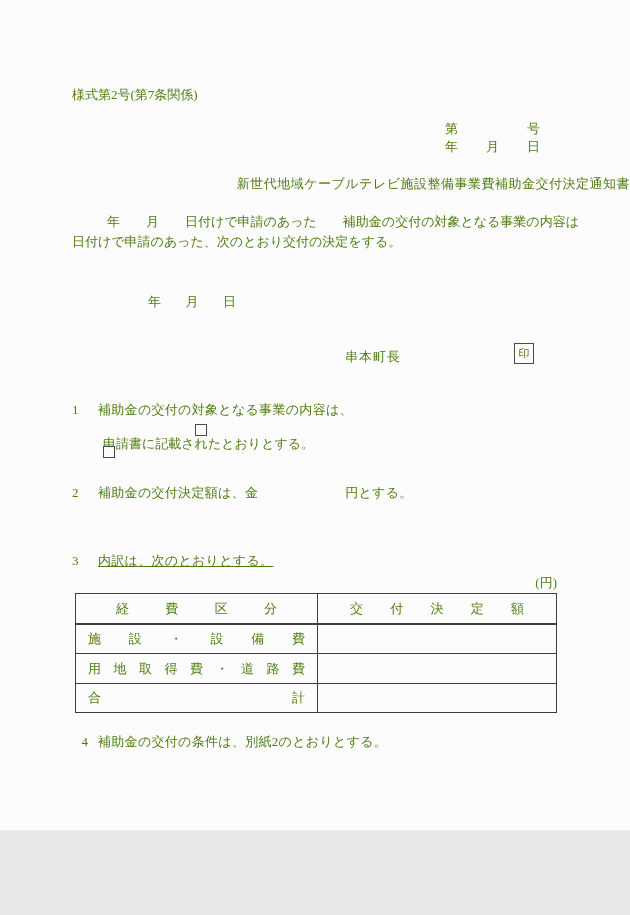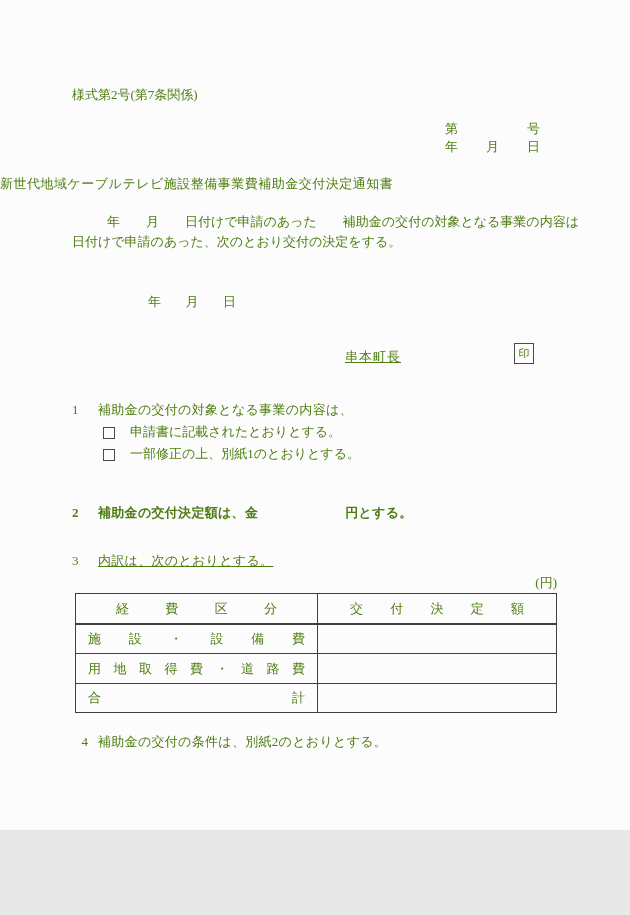--- a/index.html
+++ b/index.html
@@ -13,48 +13,48 @@
     font-size:13px;
     line-height:15px;
     overflow:hidden;
   }
   .abs{position:absolute;white-space:nowrap;}
 
   
   .form-number{left:72px;top:87px;}
   .doc-number{left:445px;top:121px;width:95px;display:flex;justify-content:space-between;}
   .issue-date{left:445px;top:139px;width:95px;display:flex;justify-content:space-between;}
-  .doc-title{left:0;top:176px;width:630px;text-align:left;letter-spacing:.5px;}
+  .doc-title{left:0;top:176px;width:630px;text-align:right;letter-spacing:.5px;}
 
   
   .body-line1{left:72px;top:214px;padding-left:35px;}
   .body-line2{left:72px;top:234px;}
 
   .decision-date{left:148px;top:294px;width:88px;display:flex;justify-content:space-between;}
 
-  .signer-row{left:345px;top:349px;letter-spacing:1px;text-decoration:underline;}
+  .signer-row{left:345px;top:349px;letter-spacing:1px;}
   .seal-box{
     left:514px;top:343px;width:18px;height:19px;
     border:1px solid #4a4a4a;
     display:flex;align-items:center;justify-content:center;
     font-size:11px;letter-spacing:0;
   }
 
   
   .item{letter-spacing:.3px;}
   .item .no{display:inline-block;width:26px;}
   .item1{left:72px;top:402px;font-family:Liberation Serif, serif;}
-  .opt{left:103px;top:424px;display:flex;align-items:flex-end;}
+  .opt{left:103px;top:424px;display:flex;align-items:center;flex-direction:column;}
   .opt2{top:446px;}
   .checkbox{
     display:inline-block;width:10px;height:10px;
     border:1px solid #4a4a4a;margin-right:15px;flex:0 0 auto;
     background:#fcfcfc;
   }
-  .item2{left:72px;top:505px;font-weight:bold;}
+  .item2{left:72px;top:485px;}
   .amount-blank{display:inline-block;width:87px;height:12px;}
   .item3{left:72px;top:553px;text-decoration:underline;}
   .item4{left:72px;top:734px;text-align:center;}
 
   .unit-note{left:75px;top:575px;width:482px;text-align:right;}
 
   
   .cost-table{
     left:75px;top:593px;width:482px;height:120px;
     border:1px solid #3f3f3f;
@@ -106,21 +106,20 @@
   <div class="abs item item1">
     <span class="no">1</span><span>補助金の交付の対象となる事業の内容は、</span>
   </div>
 
   <div class="abs opt opt1">
     <span class="checkbox"></span>
     <span>申請書に記載されたとおりとする。</span>
   </div>
   <div class="abs opt opt2">
     <span class="checkbox"></span>
-    <span>一部修正の上、別紙1のとおりとする。</span>
   </div>
 
   <div class="abs item item2">
     <span class="no">2</span><span>補助金の交付決定額は、金</span><span class="amount-blank"></span><span>円とする。</span>
   </div>
 
   <div class="abs item item3">
     <span class="no">3</span><span>内訳は、次のとおりとする。</span>
   </div>
 

